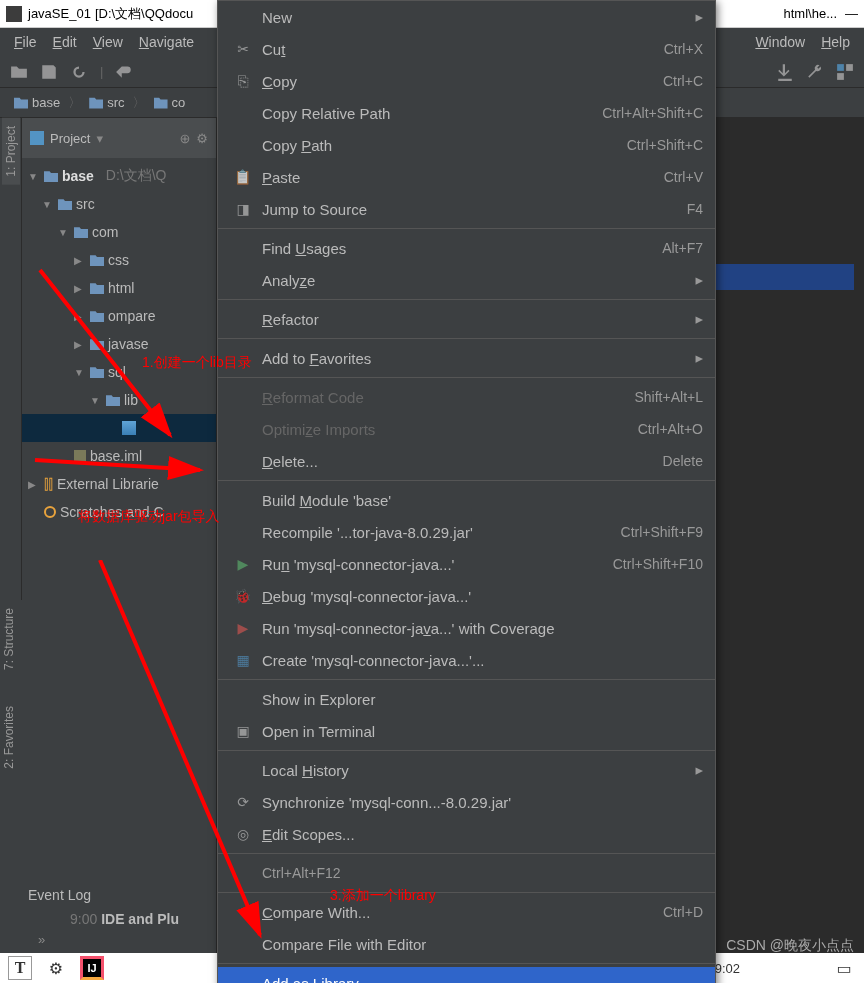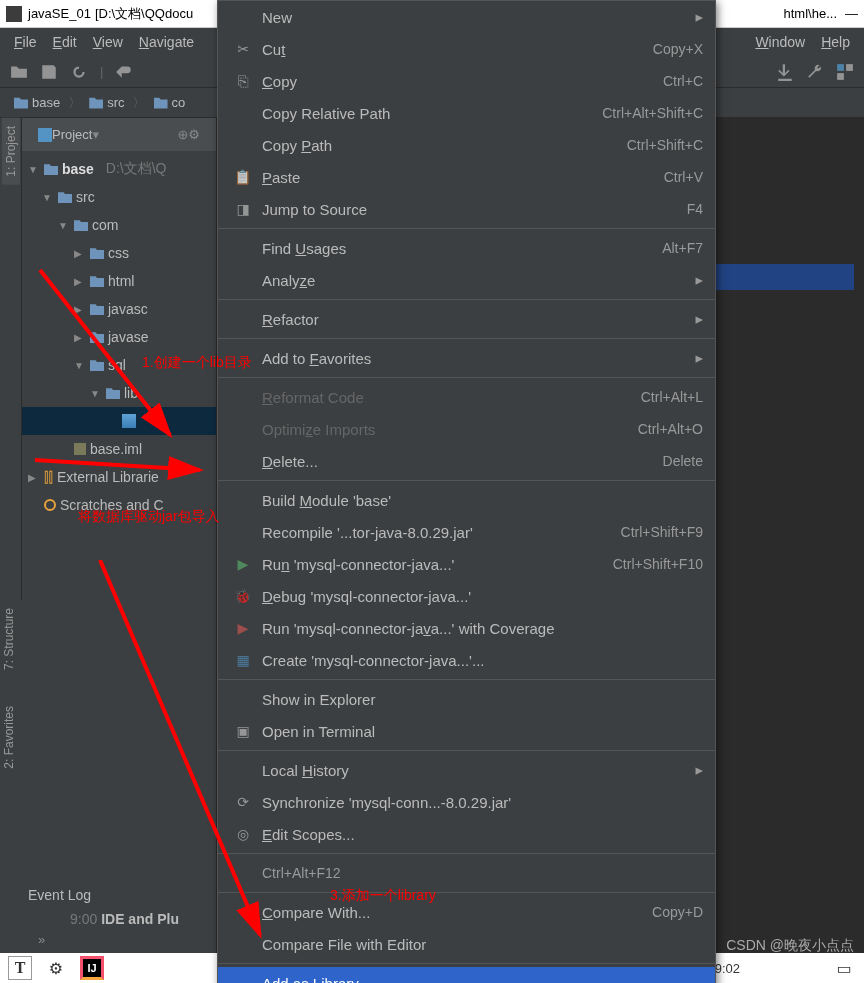--- a/index.html
+++ b/index.html
@@ -21,21 +21,21 @@
 .bc-item { display: flex; align-items: center; gap: 4px; padding: 0 6px; color: #bbb; }
 .bc-sep { color: #666; }
 .folder-icon { width: 14px; height: 12px; background: #6e94bc; display: inline-block; clip-path: polygon(0 10%, 40% 10%, 50% 25%, 100% 25%, 100% 100%, 0 100%); }
 
 .main-area { display: flex; height: calc(100% - 28px - 28px - 32px - 30px - 30px); position: relative; }
 
 .side-tabs { width: 22px; background: #3c3f41; border-right: 1px solid #2b2b2b; display: flex; flex-direction: column; align-items: center; }
 .side-tab { writing-mode: vertical-rl; transform: rotate(180deg); padding: 8px 2px; font-size: 12px; color: #999; cursor: pointer; }
 
 .project-panel { width: 195px; background: #3c3f41; border-right: 1px solid #2b2b2b; display: flex; flex-direction: column; }
-.panel-header { height: 33px; background: #4a4d4f; display: flex; align-items: center; padding: 0 16px; }
+.panel-header { height: 40px; background: #4a4d4f; display: flex; align-items: center; padding: 0 8px; gap: 6px; }
 .panel-header .spacer { flex: 1; }
 .tree { flex:1; overflow: hidden; padding: 4px 0; font-size: 14px; }
 .tree-item { display: flex; align-items: center; height: 28px; padding-left: 6px; gap: 4px; cursor: pointer; white-space: nowrap; }
 .tree-item .arrow { width: 12px; color: #888; font-size: 10px; }
 .tree-item.selected { background: #0d293e; }
 .indent-1 { padding-left: 20px; }
 .indent-2 { padding-left: 36px; }
 .indent-3 { padding-left: 52px; }
 .indent-4 { padding-left: 68px; }
 .indent-5 { padding-left: 84px; }
@@ -170,21 +170,21 @@
           <span>css</span>
         </div>
       <div class="tree-item indent-3">
           <span class="arrow">▶</span>
           <span class="folder-icon"></span>
           <span>html</span>
         </div>
       <div class="tree-item indent-3">
           <span class="arrow">▶</span>
           <span class="folder-icon"></span>
-          <span>javasc</span>
+          <span>ompare</span>
         </div>
       <div class="tree-item indent-3">
           <span class="arrow">▶</span>
           <span class="folder-icon"></span>
           <span>javase</span>
         </div>
       <div class="tree-item indent-3">
           <span class="arrow">▼</span>
           <span class="folder-icon"></span>
           <span>sql</span>
@@ -236,21 +236,21 @@
 
 <div class="context-menu" id="ctx">
     <div class="cm-item">
       <span class="cm-icon"></span>
       <span class="cm-label">New</span>
       <span class="cm-arrow">▸</span>
     </div>
     <div class="cm-item">
       <span class="cm-icon">✂</span>
       <span class="cm-label">Cu<u>t</u></span>
-      <span class="cm-shortcut">Copy+X</span>
+      <span class="cm-shortcut">Ctrl+X</span>
     </div>
     <div class="cm-item">
       <span class="cm-icon">⎘</span>
       <span class="cm-label"><u>C</u>opy</span>
       <span class="cm-shortcut">Ctrl+C</span>
     </div>
     <div class="cm-item">
       <span class="cm-icon"></span>
       <span class="cm-label">Copy Relative Path</span>
       <span class="cm-shortcut">Ctrl+Alt+Shift+C</span>
@@ -290,21 +290,21 @@
     <div class="cm-sep"></div>
     <div class="cm-item">
       <span class="cm-icon"></span>
       <span class="cm-label">Add to <u>F</u>avorites</span>
       <span class="cm-arrow">▸</span>
     </div>
     <div class="cm-sep"></div>
     <div class="cm-item disabled">
       <span class="cm-icon"></span>
       <span class="cm-label"><u>R</u>eformat Code</span>
-      <span class="cm-shortcut">Ctrl+Alt+L</span>
+      <span class="cm-shortcut">Shift+Alt+L</span>
     </div>
     <div class="cm-item disabled">
       <span class="cm-icon"></span>
       <span class="cm-label">Optimi<u>z</u>e Imports</span>
       <span class="cm-shortcut">Ctrl+Alt+O</span>
     </div>
     <div class="cm-item">
       <span class="cm-icon"></span>
       <span class="cm-label"><u>D</u>elete...</span>
       <span class="cm-shortcut">Delete</span>
@@ -361,21 +361,21 @@
     </div>
     <div class="cm-sep"></div>
     <div class="cm-item">
       <span class="cm-icon"></span>
       <span class="cm-shortcut">Ctrl+Alt+F12</span>
     </div>
     <div class="cm-sep"></div>
     <div class="cm-item">
       <span class="cm-icon"></span>
       <span class="cm-label"><u>C</u>ompare With...</span>
-      <span class="cm-shortcut">Copy+D</span>
+      <span class="cm-shortcut">Ctrl+D</span>
     </div>
     <div class="cm-item">
       <span class="cm-icon"></span>
       <span class="cm-label">Compare File with Editor</span>
     </div>
     <div class="cm-sep"></div>
     <div class="cm-item hovered">
       <span class="cm-icon"></span>
       <span class="cm-label">Add as Library...</span>
     </div>

